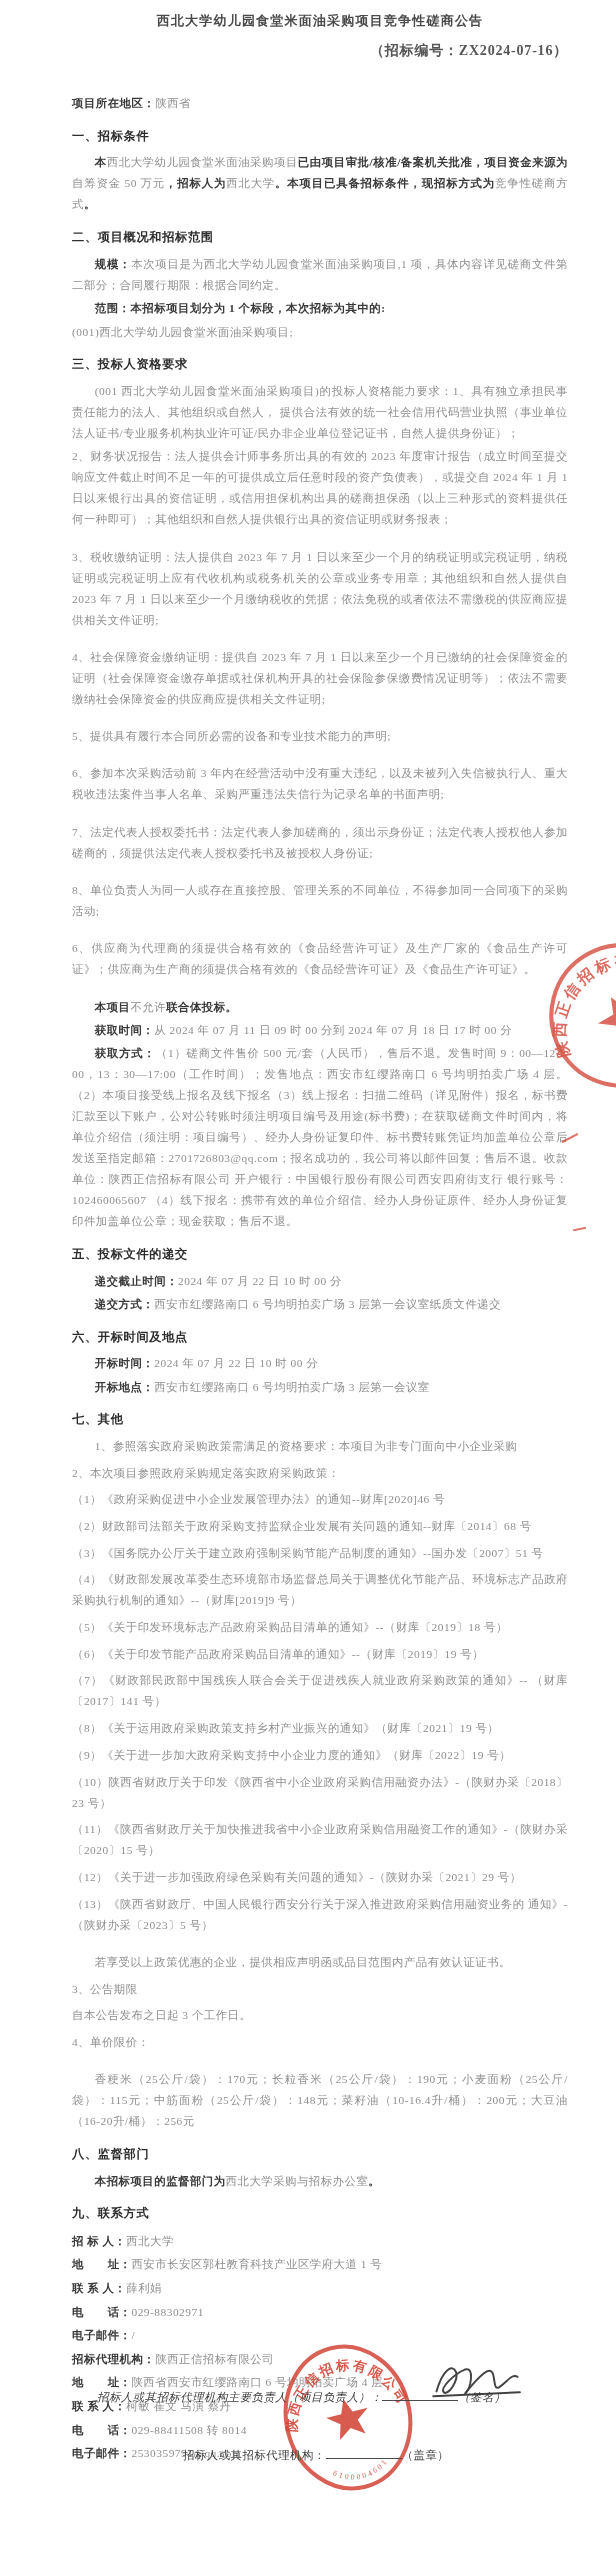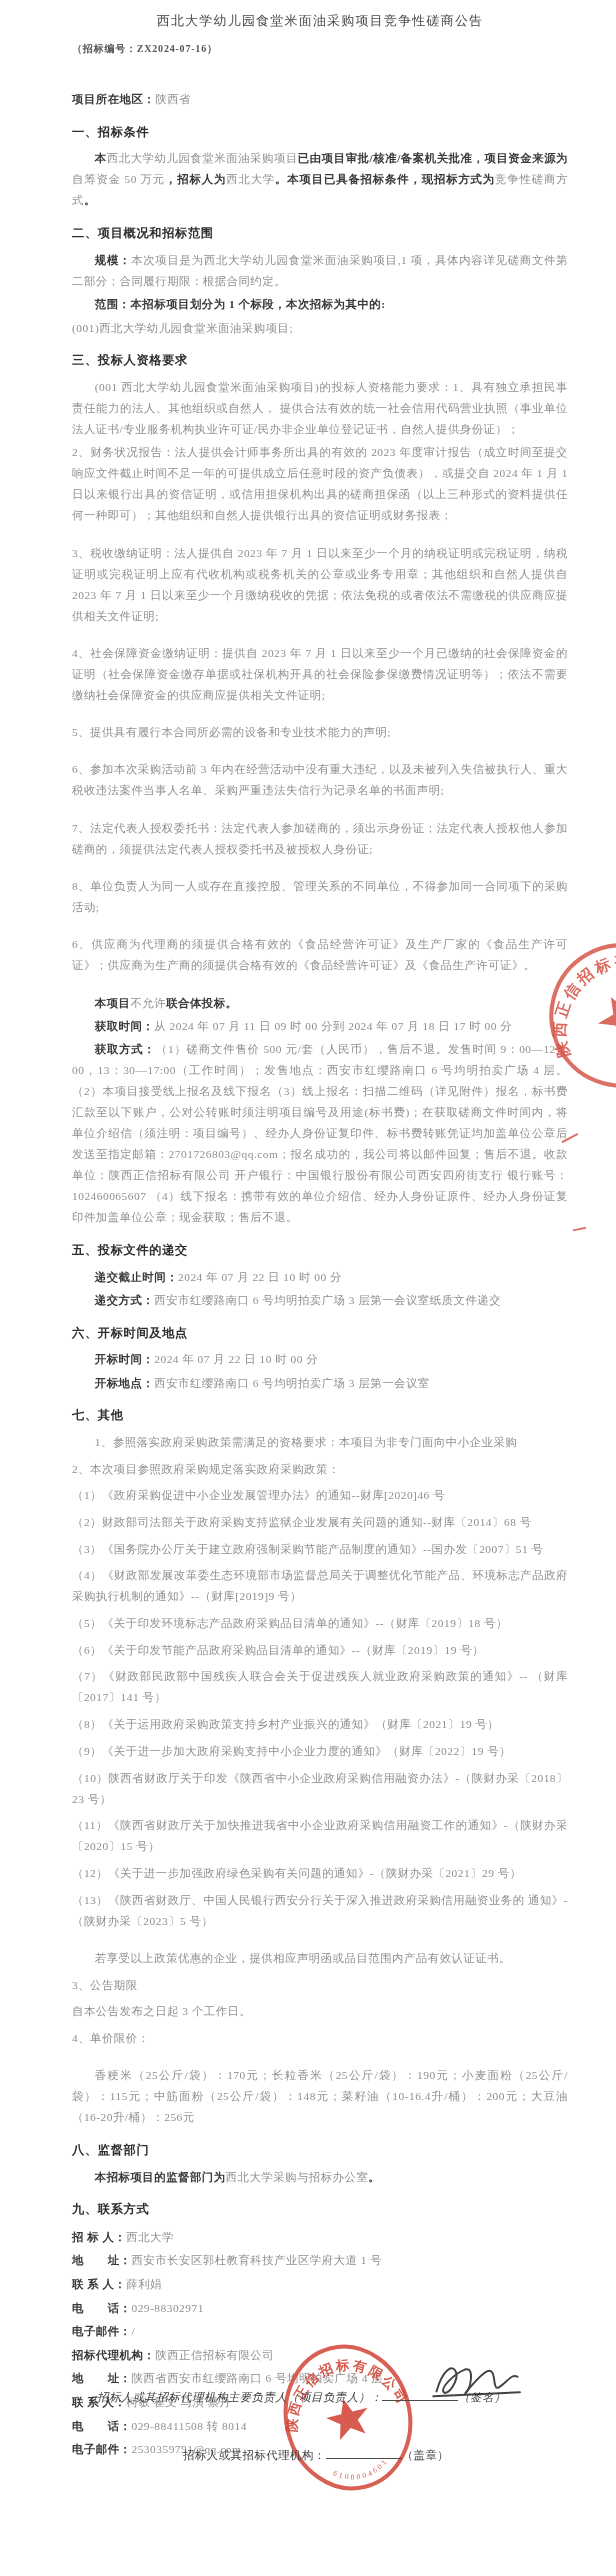--- a/index.html
+++ b/index.html
@@ -3,25 +3,25 @@
 <meta charset="utf-8">
 <style>
   html,body { margin:0; padding:0; background:#ffffff; }
   .page {
     position:relative; width:617px; height:2576px; background:#ffffff;
     overflow:hidden; font-family:"Liberation Serif","DejaVu Serif",serif;
     color:#3c3c3c;
   }
   .content { padding:9.8px 49px 0 72px; }
   .title {
-    text-align:center; font-size:13px; font-weight:normal; color:#4a4a4a;
+    text-align:center; font-size:13px; font-weight:bold; color:#4a4a4a;
     letter-spacing:1.2px; line-height:21px;
   }
   .subtitle {
-    text-align:left; font-size:10px; font-weight:bold; color:#565656;
+    text-align:right; font-size:14px; font-weight:bold; color:#565656;
     letter-spacing:0.8px; margin-top:11.4px;
   }
   .doc-body { margin-top:33px; font-size:11.4px; }
   .p { line-height:21px; margin:2.4px 0; text-align:justify; letter-spacing:0.5px; }
   .p.indent { text-indent:2em; }
   .p.gap  { margin-top:16.3px; }
   .p.gap2 { margin-top:10.6px; margin-bottom:10.6px; }
   .p.listitem { margin:5.7px 0; }
   .h {
     font-size:12.2px; font-weight:bold; color:#2d2d2d; line-height:22px;

